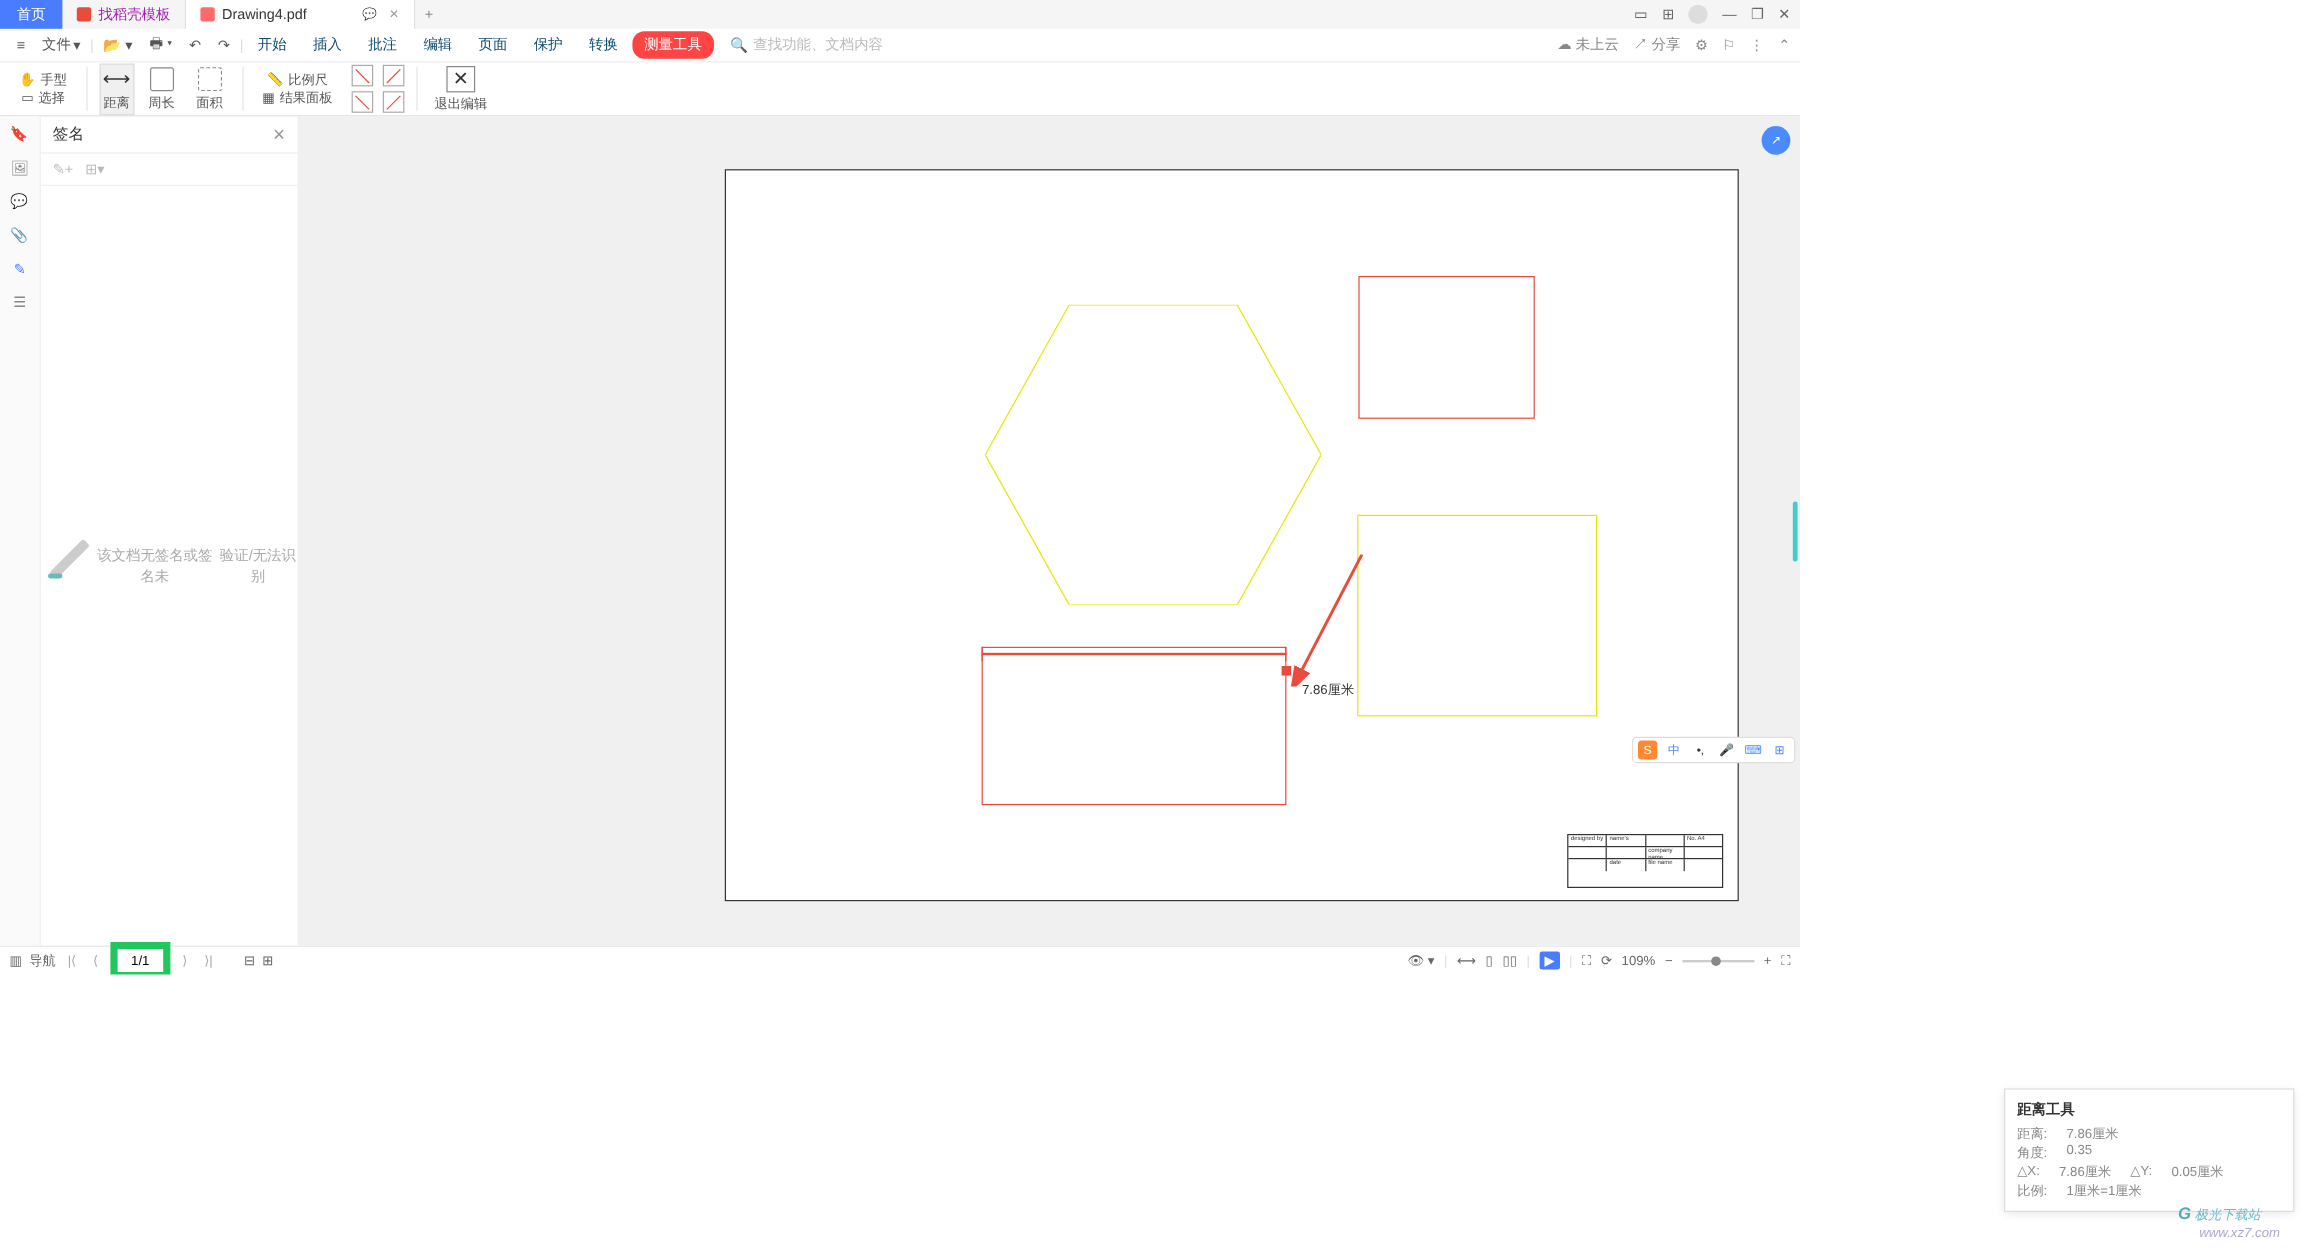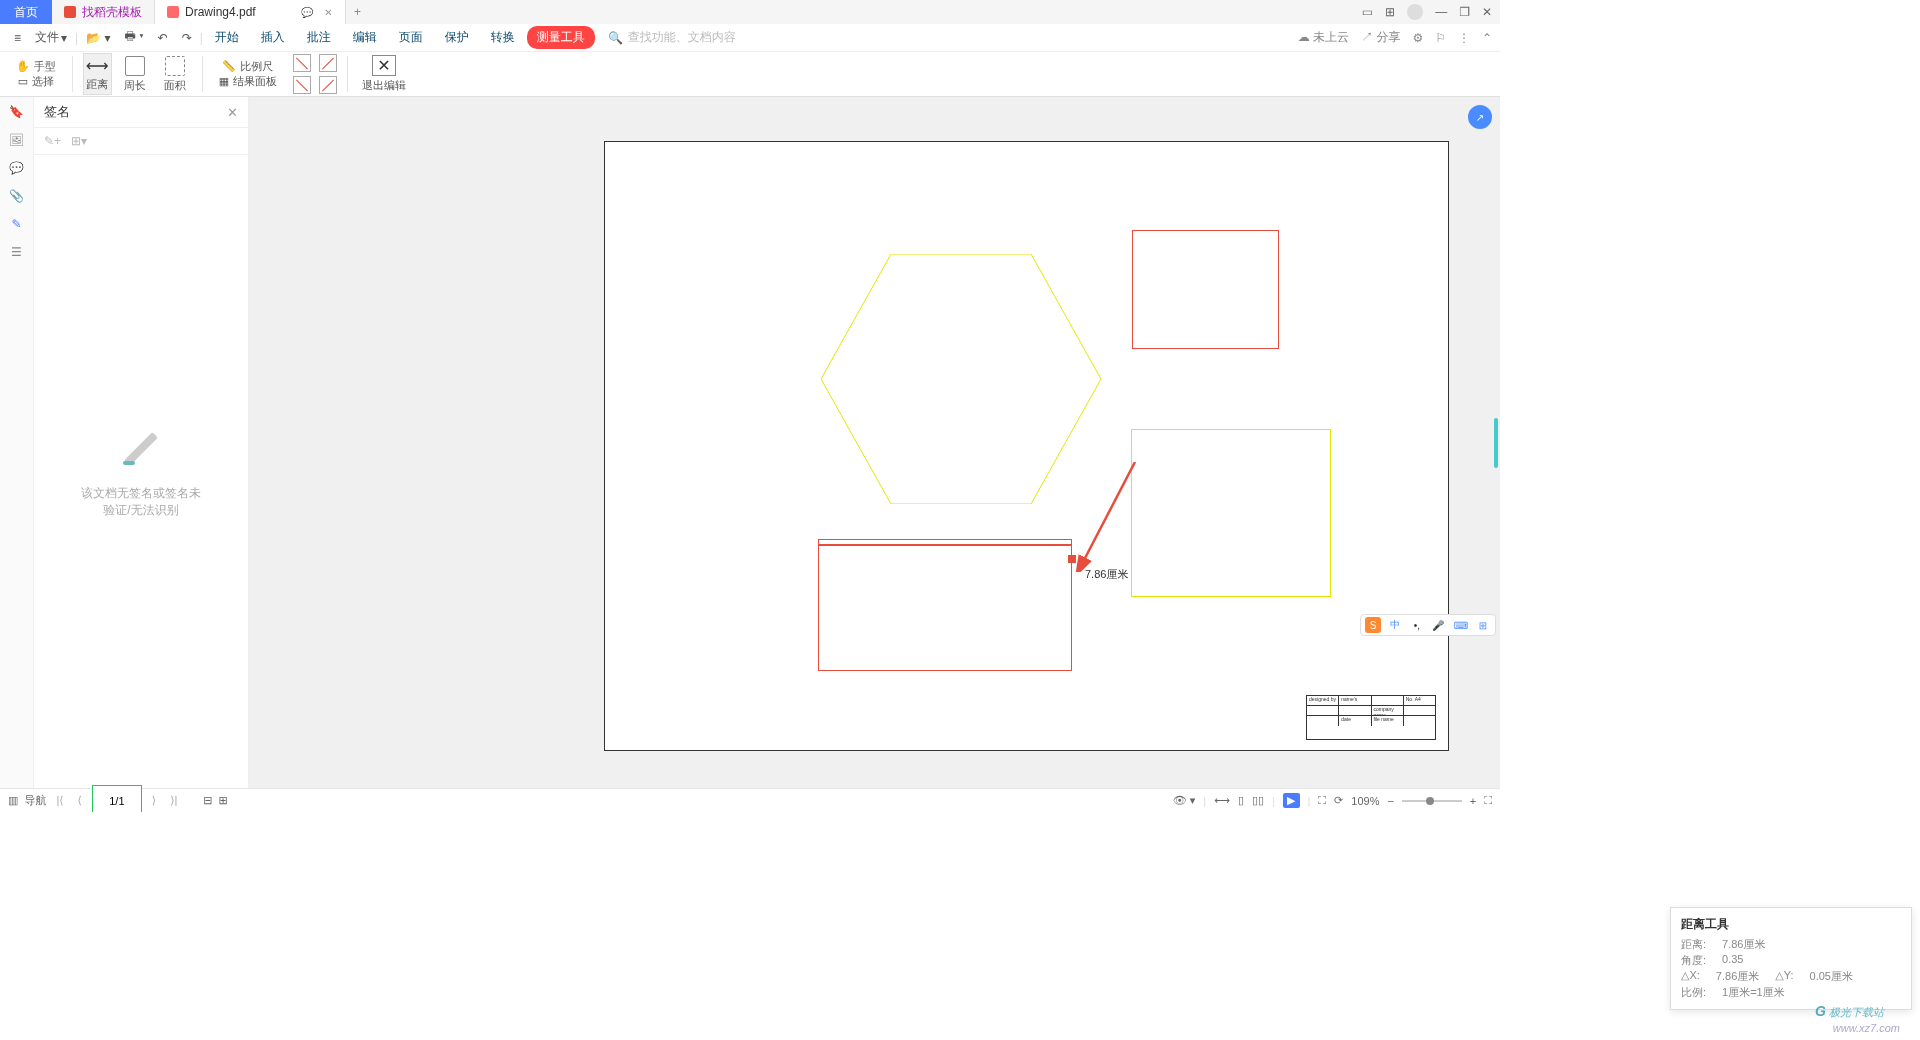--- a/index.html
+++ b/index.html
@@ -37,21 +37,21 @@
 .tool-small-icon { width:18px; height:18px; border:1px solid #aaa; display:inline-block;}
 .tool-exit { display:flex; flex-direction:column; align-items:center; margin-left:4px;}
 
 
 .main { display: flex; height: calc(100% - 24px - 28px - 45px - 24px); position:relative;}
 .left-rail { width: 34px; background: #fafafa; border-right: 1px solid #eee; display:flex; flex-direction:column; align-items:center; padding-top:8px; gap:14px; color:#888;}
 .side-panel { width: 215px; border-right: 1px solid #eee; display:flex; flex-direction:column;}
 .side-header { display:flex; align-items:center; padding: 6px 10px; border-bottom:1px solid #eee; font-size:13px;}
 .side-close { margin-left:auto; color:#999;}
 .side-toolbar { display:flex; align-items:center; padding: 6px 10px; gap:10px; border-bottom:1px solid #f0f0f0; color:#bbb;}
-.side-content { flex:1; display:flex; flex-direction:column; align-items:center; justify-content:center; color:#aaa; font-size:12px; text-align:center;}
+.side-content { flex:1; display:flex; align-items:center; justify-content:center; color:#aaa; font-size:12px; text-align:center;}
 .pen-icon { width:48px; height:48px; margin-bottom:12px; position:relative;}
 .pen-icon::before { content:''; position:absolute; width:40px; height:8px; background:#ccc; transform:rotate(-45deg); top:20px; left:4px; border-radius:2px;}
 .pen-icon::after { content:''; position:absolute; width:12px; height:4px; background:#6bb; bottom:8px; left:6px; border-radius:2px;}
 
 .canvas-area { flex:1; background:#f0f0f0; overflow:hidden; position:relative;}
 .page { background:#fff; border:1px solid #333; position:absolute; left:355px; top:44px; width:845px; height:610px;}
 
 
 .hexagon { position:absolute; left:216px; top:112px; }
 .hex-svg { width:280px; height:250px;}
@@ -83,21 +83,21 @@
 
 
 .ime-bar { position:absolute; right:4px; top:528px; background:#fff; border:1px solid #ddd; border-radius:4px; padding:2px 4px; display:flex; gap:6px; align-items:center;}
 .ime-icon { width:16px; height:16px; display:inline-flex; align-items:center; justify-content:center; font-size:10px;}
 .ime-orange { background:#ff8833; color:#fff; border-radius:3px;}
 .ime-blue { color:#4a8cff;}
 
 
 .statusbar { height:24px; border-top:1px solid #e5e5e5; display:flex; align-items:center; padding:0 8px; font-size:11px; color:#666; gap:8px;}
 .status-left { display:flex; align-items:center; gap:6px;}
-.page-input { width:50px; text-align:center; border:1px solid #22c55e; height:31px; font-size:11px;}
+.page-input { width:50px; text-align:center; border:6px solid #22c55e; height:31px; font-size:11px;}
 .status-right { margin-left:auto; display:flex; align-items:center; gap:8px;}
 .nav-btn { color:#aaa; padding:0 4px;}
 </style>
 </head>
 <body>
 
 <div class="titlebar">
   <div class="tab-home">首页</div>
   <div class="tab inactive">
     <span class="tab-icon-red"></span>

